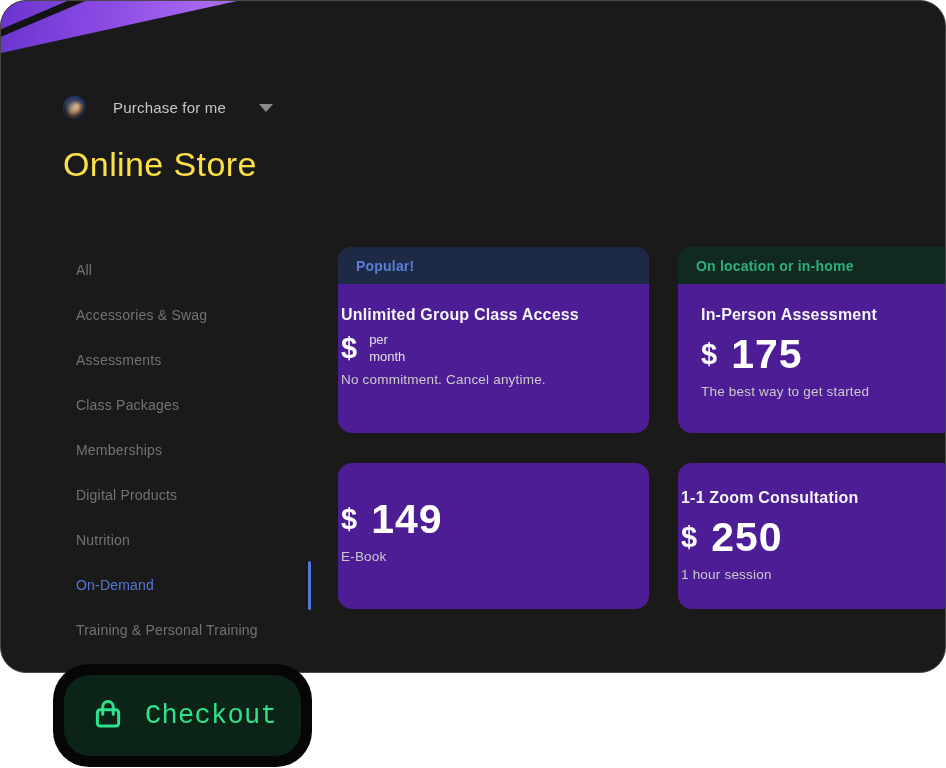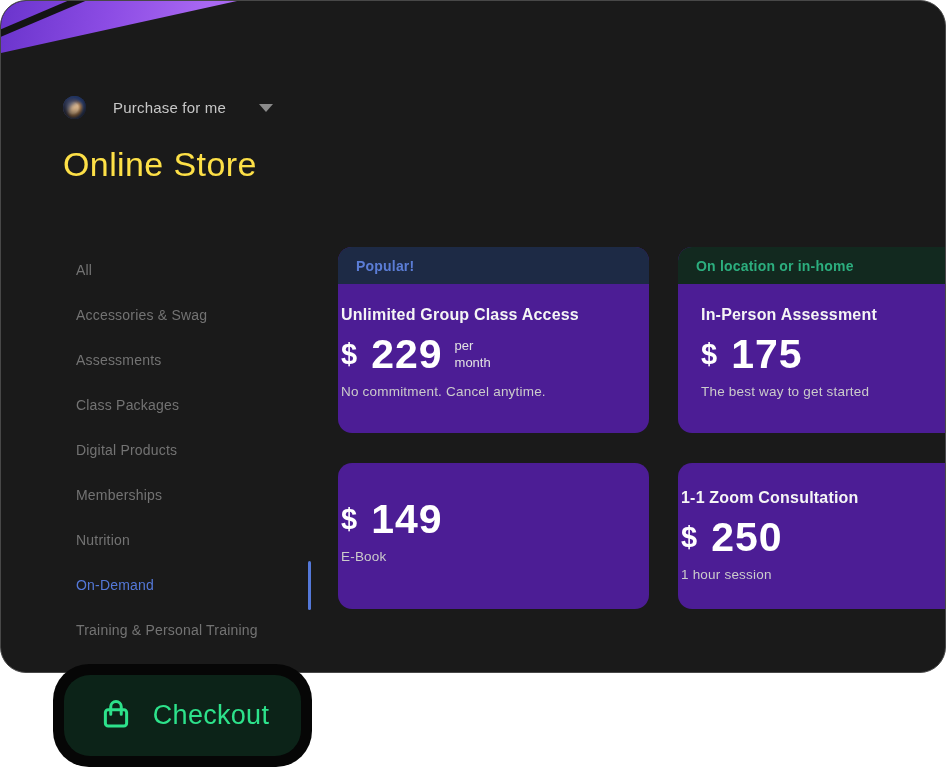--- a/index.html
+++ b/index.html
@@ -115,20 +115,21 @@
   .card-sub { color: #cbcbcb; font-size: 13.5px; margin-top: 7px; letter-spacing: .2px; }
 
   
   .checkout-btn {
     position: absolute; left: 53px; top: 664px;
     width: 259px; height: 103px;
     background: #060606;
     border-radius: 36px;
     padding: 11px;
     cursor: pointer;
+    font-family: Liberation Mono, monospace;
   }
   .checkout-inner {
     width: 100%; height: 100%;
     background: #0c2318;
     border-radius: 26px;
     display: flex; align-items: center; justify-content: center; gap: 17px;
   }
   .checkout-label { color: #2de28b; font-size: 27px; font-weight: 500; letter-spacing: .3px; }
   .bag-icon { width: 40px; height: 40px; }
 </style>
@@ -147,35 +148,34 @@
     <span class="caret"></span>
   </div>
 
   <h1 class="page-title">Online Store</h1>
 
   <nav class="sidebar">
     <div class="side-item">All</div>
     <div class="side-item">Accessories &amp; Swag</div>
     <div class="side-item">Assessments</div>
     <div class="side-item">Class Packages</div>
+    <div class="side-item">Memberships</div>
     <div class="side-item">Digital Products</div>
-    <div class="side-item">Memberships</div>
     <div class="side-item">Nutrition</div>
     <div class="side-item active">On-Demand</div>
     <div class="side-item">Training &amp; Personal Training</div>
   </nav>
   <div class="active-indicator"></div>
 
   <div class="card c1">
     <div class="card-badge badge-blue">Popular!</div>
     <div class="card-body">
       <div class="card-title">Unlimited Group Class Access</div>
       <div class="price-row">
         <span class="currency">$</span>
-        <span class="amount">229</span>
         <span class="unit">
           <span>per</span>
           <span>month</span>
         </span>
       </div>
       <div class="card-sub">No commitment. Cancel anytime.</div>
     </div>
   </div>
 
   <div class="card c2">

